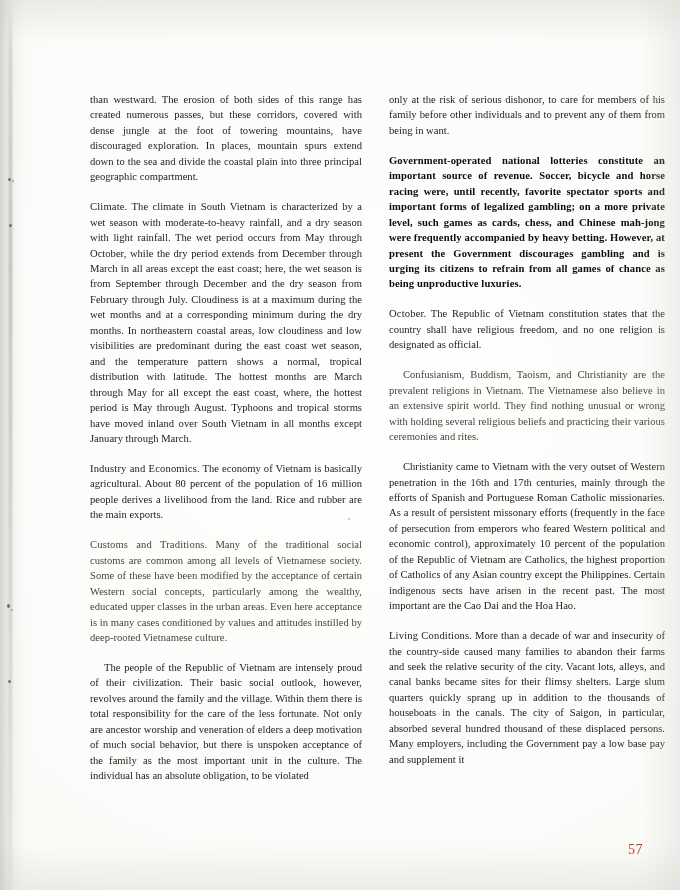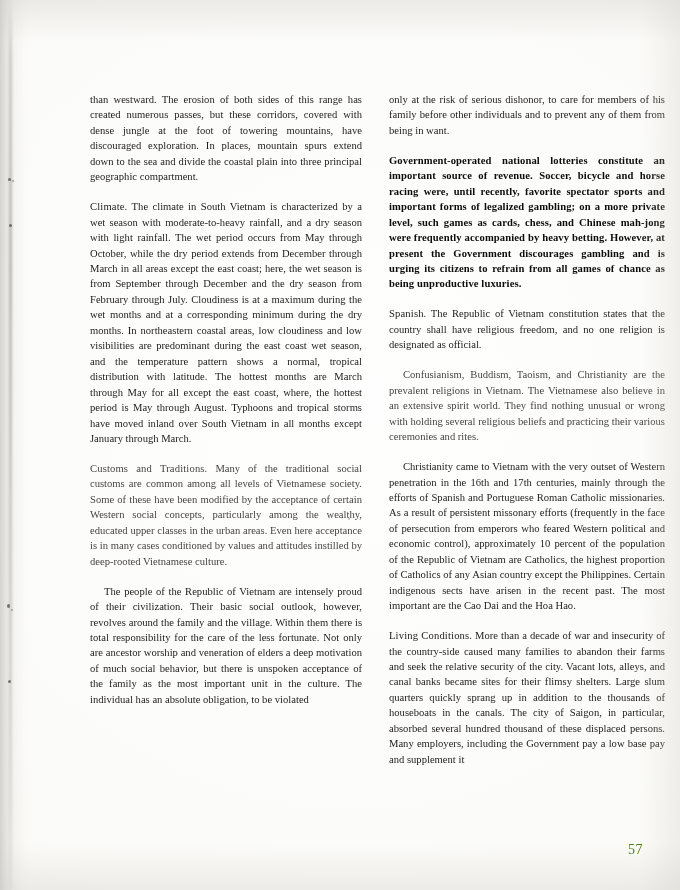--- a/index.html
+++ b/index.html
@@ -107,42 +107,43 @@
   .ink-fadebottom {
     color: #242320;
     background: linear-gradient(to bottom, rgba(0,0,0,0) 55%, rgba(251,251,249,0.28) 100%);
   }
 
   .pagenum {
     position: absolute;
     right: 37px;
     bottom: 32px;
     font-size: 14px;
-    color: #4d7c0f;
+    color: #c2410c;
     letter-spacing: 0.5px;
   }
 </style>
 </head>
 <body>
 
 <div class="page">
 
   <div class="paper-tone"></div>
 
   <div class="columns">
     <div class="col col-left">
         <p class="para ink-normal"><span>than westward.  The erosion of both sides of this range has created numerous passes, but these corridors, covered with dense jungle at the foot of towering mountains, have discouraged exploration.  In places, mountain spurs extend down to the sea and divide the coastal plain into three principal geographic compartment.</span></p>
         <p class="para ink-normal"><span class="runhead">Climate.</span><span>  The climate in South Vietnam is characterized by a wet season with moderate-to-heavy rainfall, and a dry season with light rainfall.  The wet period occurs from May through October, while the dry period extends from December through March in all areas except the east coast; here, the wet season is from September through December and the dry season from February through July.  Cloudiness is at a maximum during the wet months and at a corresponding minimum during the dry months.  In northeastern coastal areas, low cloudiness and low visibilities are predominant during the east coast wet season, and the temperature pattern shows a normal, tropical distribution with latitude.  The hottest months are March through May for all except the east coast, where, the hottest period is May through August.  Typhoons and tropical storms have moved inland over South Vietnam in all months except January through March.</span></p>
+        <p class="para ink-normal"><span class="runhead">Industry and Economics.</span><span>  The economy of Vietnam is basically agricultural.  About 80 percent of the population of 16 million people derives a livelihood from the land.  Rice and rubber are the main exports.</span></p>
         <p class="para ink-light"><span class="runhead">Customs and Traditions.</span><span>  Many of the traditional social customs are common among all levels of Vietnamese society.  Some of these have been modified by the acceptance of certain Western social concepts, particularly among the wealthy, educated upper classes in the urban areas.  Even here acceptance is in many cases conditioned by values and attitudes instilled by deep-rooted Vietnamese culture.</span></p>
         <p class="para ink-normal indent"><span>The people of the Republic of Vietnam are intensely proud of their civilization.  Their basic social outlook, however, revolves around the family and the village.  Within them there is total responsibility for the care of the less fortunate.  Not only are ancestor worship and veneration of elders a deep motivation of much social behavior, but there is unspoken acceptance of the family as the most important unit in the culture.  The individual has an absolute obligation, to be violated</span></p>
       </div>
     <div class="col col-right">
         <p class="para ink-normal"><span>only at the risk of serious dishonor, to care for members of his family before other individuals and to prevent any of them from being in want.</span></p>
         <p class="para ink-heavy"><span>Government-operated national lotteries constitute an important source of revenue.  Soccer, bicycle and horse racing were, until recently, favorite spectator sports and important forms of legalized gambling; on a more private level, such games as cards, chess, and Chinese mah-jong were frequently accompanied by heavy betting.  However, at present the Government discourages gambling and is urging its citizens to refrain from all games of chance as being unproductive luxuries.</span></p>
-        <p class="para ink-normal"><span class="runhead">Spanish.</span><span>  The Republic of Vietnam constitution states that the country shall have religious freedom, and no one religion is designated as official.</span></p>
+        <p class="para ink-normal"><span class="runhead">October.</span><span>  The Republic of Vietnam constitution states that the country shall have religious freedom, and no one religion is designated as official.</span></p>
         <p class="para ink-light indent"><span>Confusianism, Buddism, Taoism, and Christianity are the prevalent religions in Vietnam.  The Vietnamese also believe in an extensive spirit world.  They find nothing unusual or wrong with holding several religious beliefs and practicing their various ceremonies and rites.</span></p>
         <p class="para ink-fadebottom indent"><span>Christianity came to Vietnam with the very outset of Western penetration in the 16th and 17th centuries, mainly through the efforts of Spanish and Portuguese Roman Catholic missionaries.  As a result of persistent missonary efforts (frequently in the face of persecution from emperors who feared Western political and economic control), approximately 10 percent of the population of the Republic of Vietnam are Catholics, the highest proportion of Catholics of any Asian country except the Philippines.  Certain indigenous sects have arisen in the recent past.  The most important are the Cao Dai and the Hoa Hao.</span></p>
         <p class="para ink-normal"><span class="runhead">Living Conditions.</span><span>  More than a decade of war and insecurity of the country-side caused many families to abandon their farms and seek the relative security of the city.  Vacant lots, alleys, and canal banks became sites for their flimsy shelters.  Large slum quarters quickly sprang up in addition to the thousands of houseboats in the canals.  The city of Saigon, in particular, absorbed several hundred thousand of these displaced persons.  Many employers, including the Government pay a low base pay and supplement it</span></p>
       </div>
   </div>
 
   <div class="gutter-shadow"></div>
   <div class="gutter-streak"></div>
   <div class="edge-top"></div>
   <div class="edge-bottom"></div>

